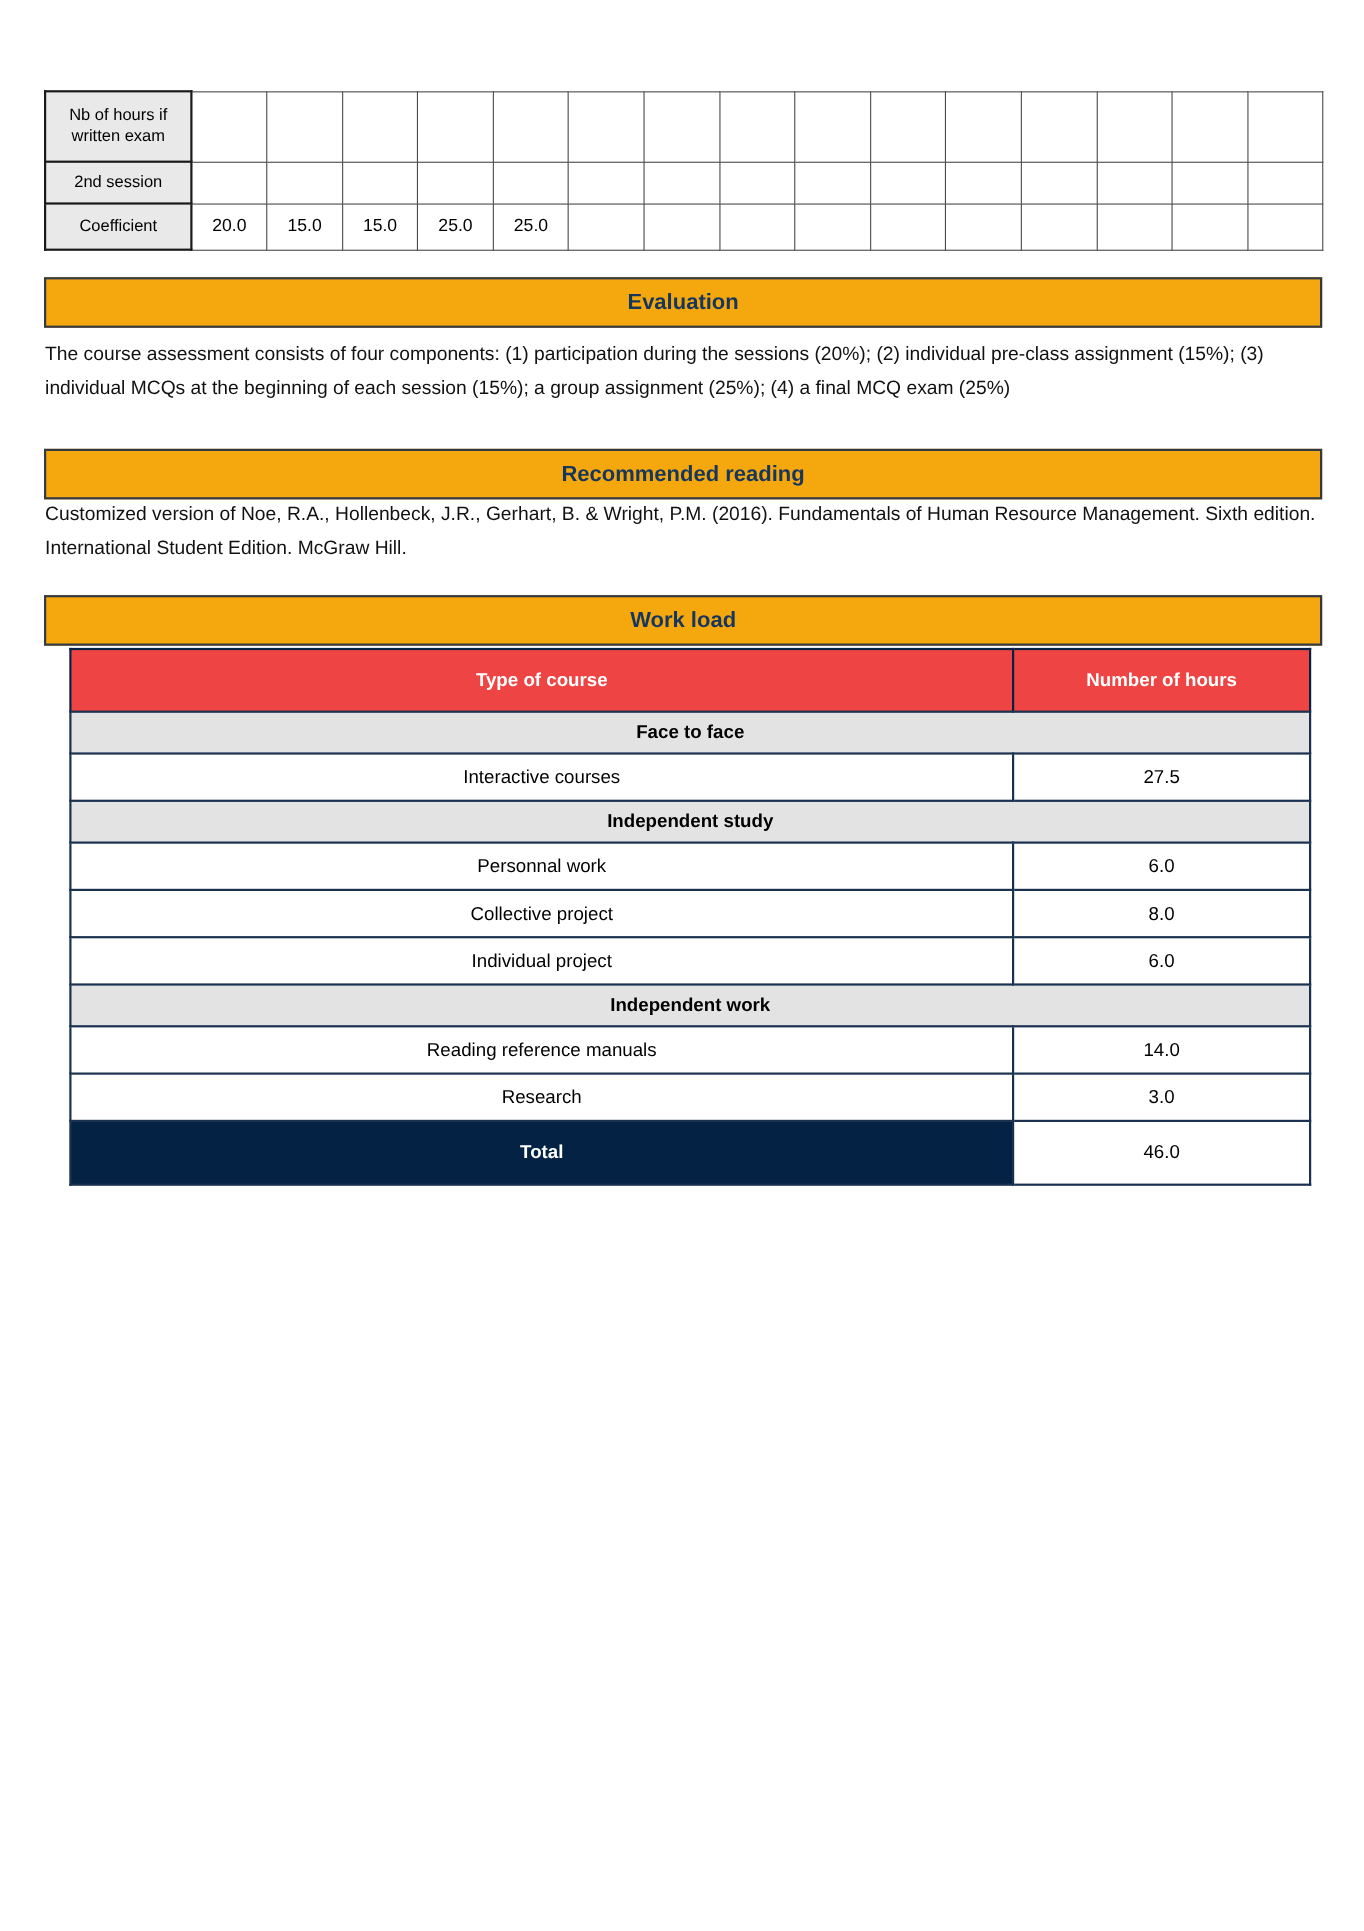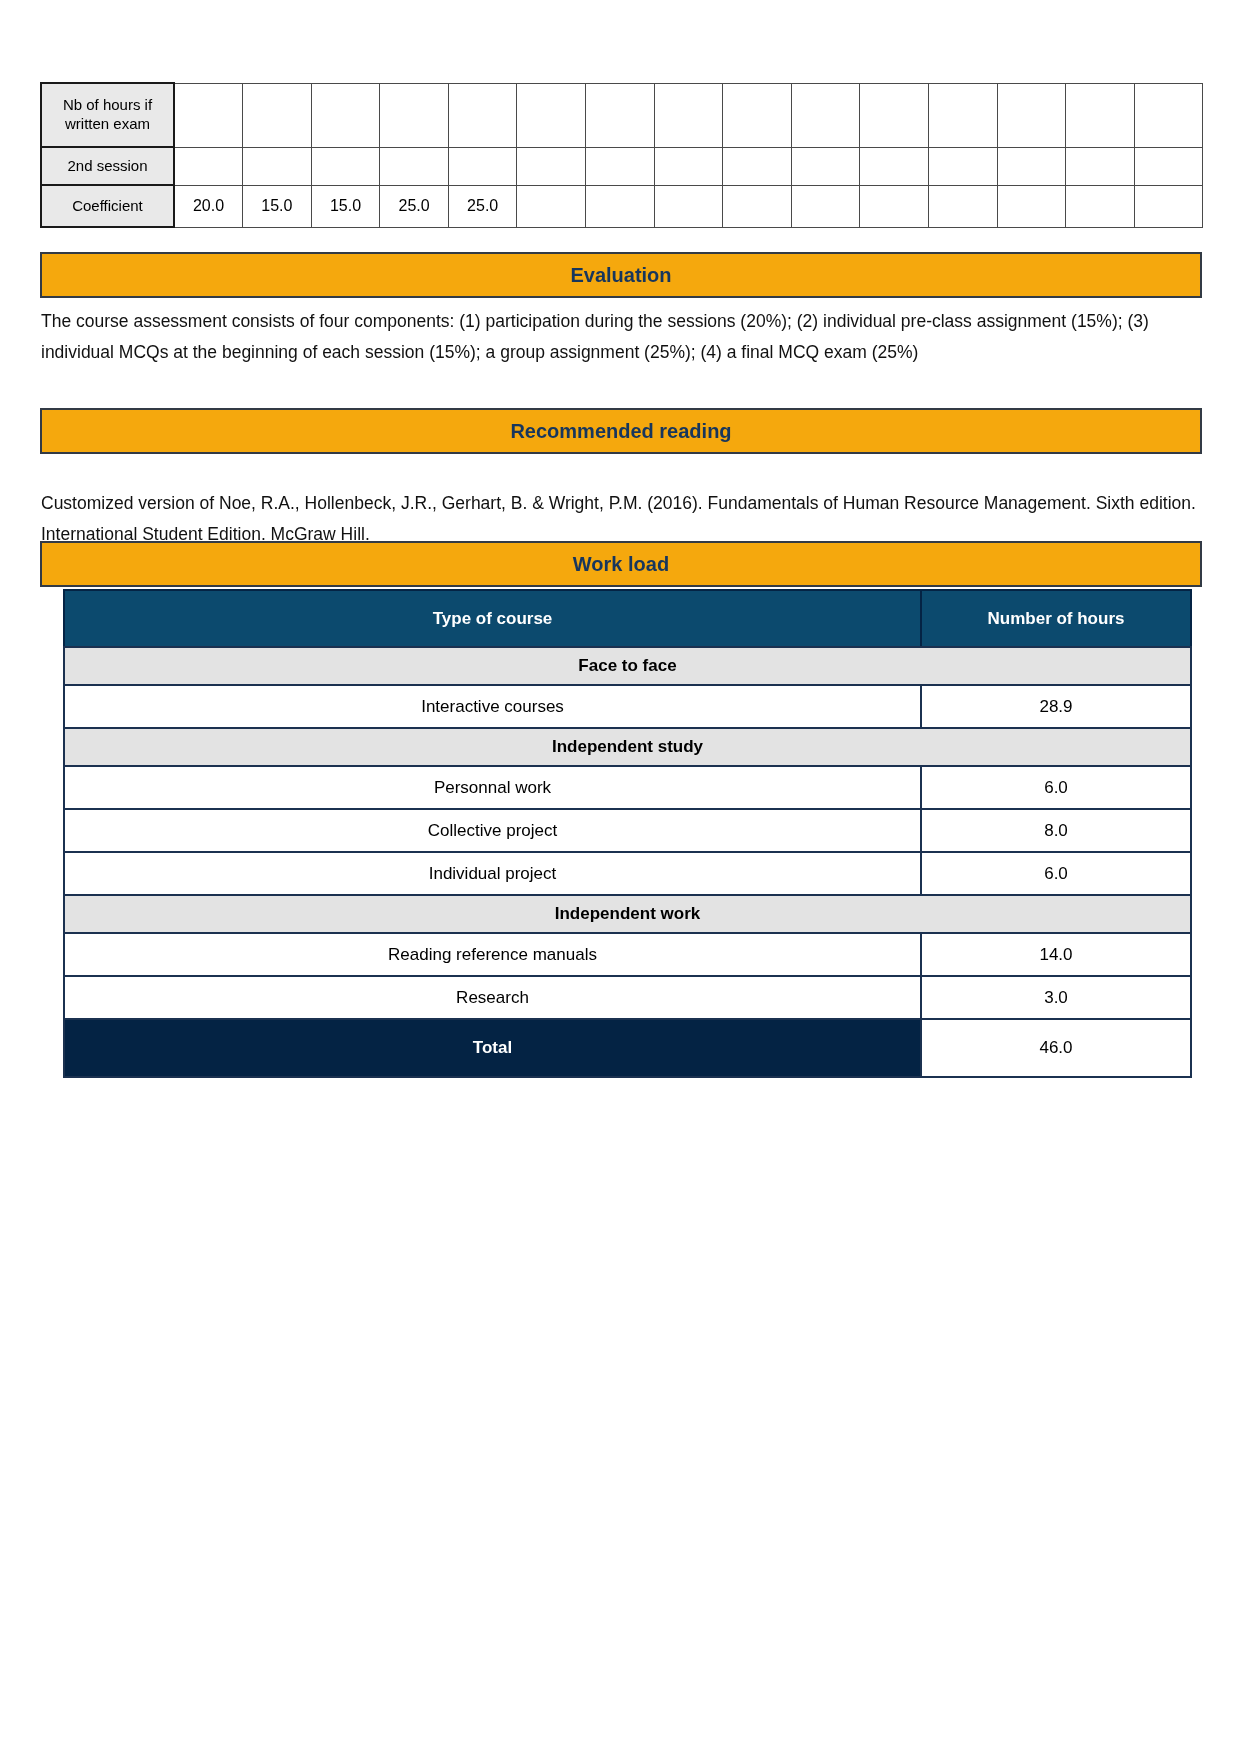--- a/index.html
+++ b/index.html
@@ -36,35 +36,35 @@
   .banner-eval { top:252px; }
   .banner-reading { top:408px; }
   .banner-workload { top:541px;text-align:right; }
 
   
   .para {
     position:absolute; left:41px; width:1164px;
     font-size:17.5px; line-height:31px; color:#111;
   }
   .para-eval { top:306px; }
-  .para-reading { top:488px; }
+  .para-reading { top:452px; }
 
   
   .wl-table {
     position:absolute; left:63px; top:589px; width:1127px;
     border-collapse:collapse; table-layout:fixed;
   }
   .wl-table col.c-type { width:857px; }
   .wl-table col.c-hours { width:270px; }
   .wl-table td, .wl-table th {
     border:2px solid #1B3150; text-align:center; vertical-align:middle;
     font-size:17px; padding:0 4px;
   }
   .wl-table tr.wl-header th {
-    background:#0c4a6e; color:#ffffff; font-weight:bold; height:57px;
+    background:#ef4444; color:#ffffff; font-weight:bold; height:57px;
     border-color:#042344; border-bottom-color:#1B3150;
   }
   .wl-table tr.wl-section td {
     background:#E3E3E3; font-weight:bold; height:38px; color:#000;
   }
   .wl-table tr.wl-data td { background:#ffffff; height:43px; }
   .wl-table tr.wl-total td { height:58px; }
   .wl-table tr.wl-total td.t-label {
     background:#042344; color:#ffffff; font-weight:bold;
   }
@@ -171,21 +171,21 @@
     <tbody>
         <tr class="wl-header">
       <th>Type of course</th>
       <th>Number of hours</th>
     </tr>
     <tr class="wl-section">
       <td colspan="2">Face to face</td>
     </tr>
     <tr class="wl-data">
       <td>Interactive courses</td>
-      <td>28.9</td>
+      <td>27.5</td>
     </tr>
     <tr class="wl-section">
       <td colspan="2">Independent study</td>
     </tr>
     <tr class="wl-data">
       <td>Personnal work</td>
       <td>6.0</td>
     </tr>
     <tr class="wl-data">
       <td>Collective project</td>

